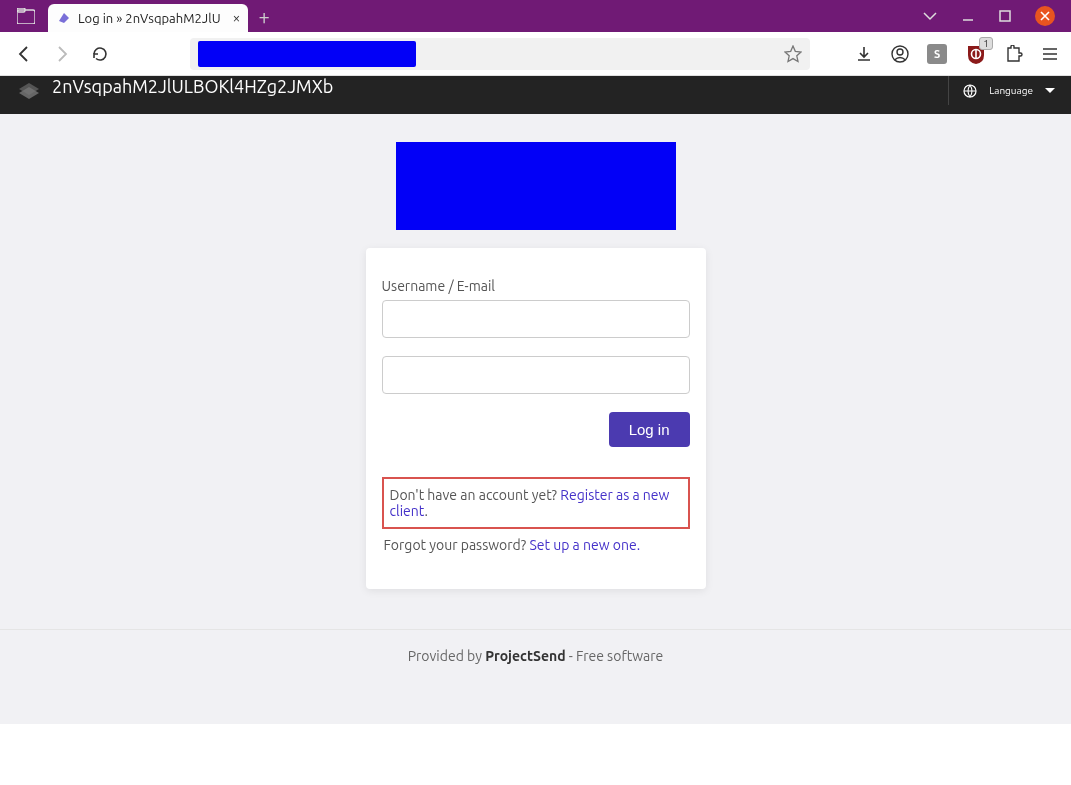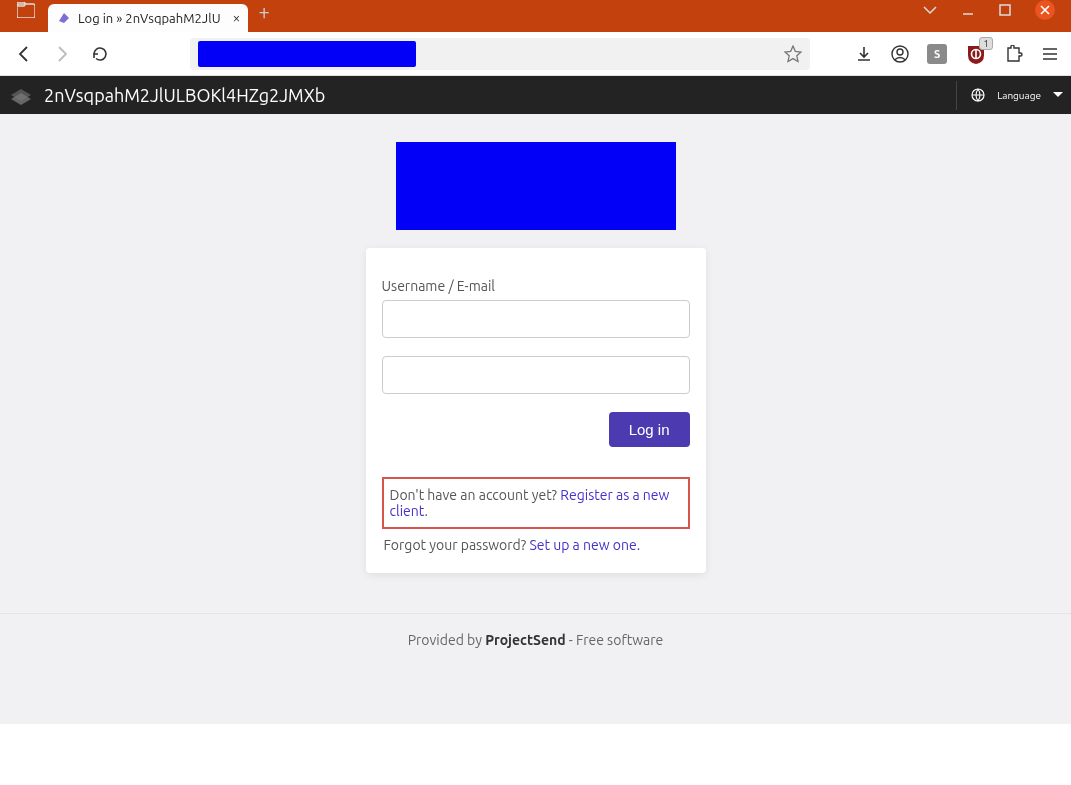--- a/index.html
+++ b/index.html
@@ -1,19 +1,19 @@
 <!DOCTYPE html>
 <html><head>
 <meta charset="utf-8">
 <style>
 *{box-sizing:border-box;margin:0;padding:0}
 body{font-family:"Ubuntu","Segoe UI",Arial,sans-serif;background:#fff;color:#333;width:1071px;height:785px;overflow:hidden}
 
 
-.titlebar{background:#c2410c;height:32px;display:flex;align-items:flex-start;color:#ddd;padding:0 8px}
+.titlebar{background:#701a75;height:32px;display:flex;align-items:center;color:#ddd;padding:0 8px}
 .titlebar .files-icon{width:20px;height:20px;display:flex;align-items:center;justify-content:center;margin-left:8px;margin-right:12px}
 .tab{background:#fdfdfd;border-radius:6px 6px 0 0;height:28px;display:flex;align-items:center;padding:0 8px;color:#222;font-size:13px;gap:6px;margin-top:4px}
 .tab .favicon{width:16px;height:16px;display:inline-flex;align-items:center;justify-content:center}
 .tab .close{margin-left:6px;font-size:14px;color:#333;cursor:pointer}
 .newtab{margin-left:10px;font-size:20px;color:#ccc;cursor:pointer}
 .winspacer{flex:1}
 .wincontrols{display:flex;gap:24px;align-items:center;color:#eee;padding-right:8px}
 .wincontrols .btn{cursor:pointer;font-size:14px}
 .wincontrols .close-win{width:20px;height:20px;border-radius:50%;background:#e95420;display:flex;align-items:center;justify-content:center;color:#fff}
 
@@ -23,30 +23,30 @@
 .urlbar{flex:0 0 620px;margin-left:68px;height:32px;background:#f1f1f1;border-radius:4px;display:flex;align-items:center;padding:0 8px;position:relative}
 .urlmask{width:218px;height:26px;background:#0200f7;border-radius:2px}
 .urlright{margin-left:auto;color:#777;cursor:pointer}
 .toolspacer{flex:1}
 .ticons{display:flex;align-items:center;gap:18px;color:#333;margin-right:4px}
 .ticons .sq{width:20px;height:20px;background:#8a8a8a;border-radius:3px;display:flex;align-items:center;justify-content:center;font-size:11px;color:#fff;font-weight:bold}
 .ticons .ub{width:22px;height:22px;border-radius:4px;display:flex;align-items:center;justify-content:center;position:relative}
 .badge{position:absolute;top:-6px;right:-6px;background:#ddd;color:#333;font-size:10px;border-radius:3px;padding:0 3px;border:1px solid #aaa}
 
 
-.appbar{background:#232323;height:38px;display:flex;align-items:center;color:#fff;padding:0 8px}
+.appbar{background:#232323;height:38px;display:flex;align-items:flex-start;color:#fff;padding:0 16px}
 .appbar .logo{width:26px;height:26px;margin-right:10px;display:flex;align-items:center;justify-content:center}
 .apptitle{font-size:18px;font-weight:400}
 .appspacer{flex:1}
 .langbtn{color:#fff;font-size:10px;display:flex;align-items:center;gap:12px;cursor:pointer;border-left:1px solid #444;padding-left:14px;height:29px}
 
 
 .page{background:#f1f1f4;min-height:610px;padding-top:28px;display:flex;flex-direction:column;align-items:center}
 .bannerblock{width:280px;height:88px;background:#0200f7;margin-bottom:18px}
-.card{background:#fff;width:340px;border-radius:4px;box-shadow:0 2px 8px rgba(0,0,0,0.08);padding:30px 16px 20px}
+.card{background:#fff;width:340px;border-radius:4px;box-shadow:0 2px 8px rgba(0,0,0,0.08);padding:30px 16px 36px}
 .lbl{font-size:14px;color:#555;margin-bottom:6px}
 .inp{width:100%;height:38px;border:1px solid #ccc;border-radius:4px;padding:0 10px;font-size:14px;margin-bottom:18px}
 .captcha{border:1px solid #d8d8d8;background:#f9f9f9;border-radius:3px;height:76px;display:flex;align-items:center;padding:0 12px;margin-bottom:28px}
 .captcha .chk{width:26px;height:26px;border:2px solid #c3c3c3;border-radius:2px;background:#fff;margin-right:12px;cursor:pointer}
 .captcha .txt{font-size:14px;color:#333}
 .captcha .right{margin-left:auto;display:flex;flex-direction:column;align-items:center;font-size:9px;color:#666}
 .captcha .rclogo{width:34px;height:30px}
 .captcha .rclinks{display:flex;gap:3px;font-size:9px;color:#666}
 .loginrow{display:flex;justify-content:flex-end;margin-bottom:30px}
 .loginbtn{background:#4b3ab0;color:#fff;border:none;border-radius:4px;padding:9px 20px;font-size:15px;cursor:pointer}

